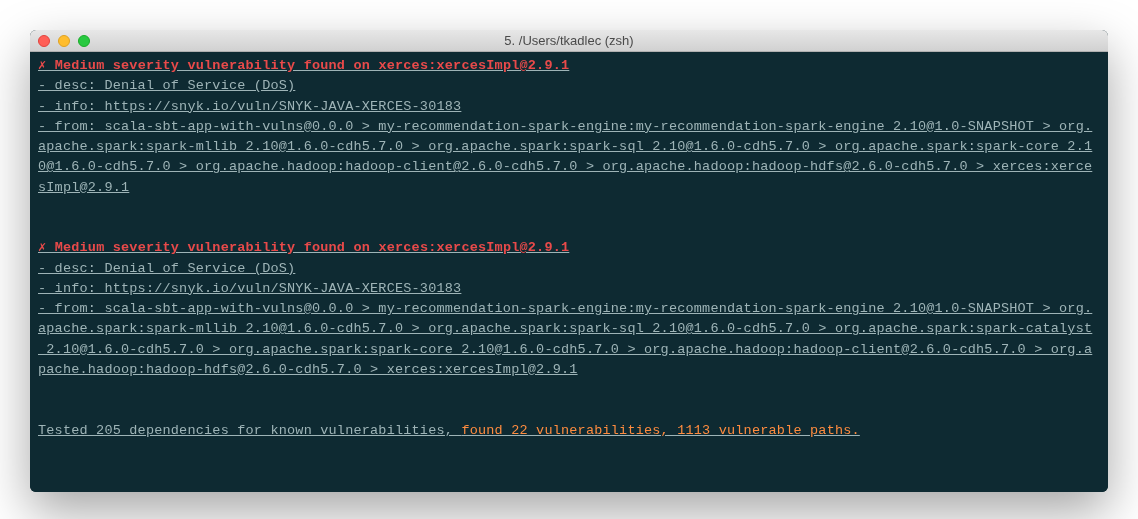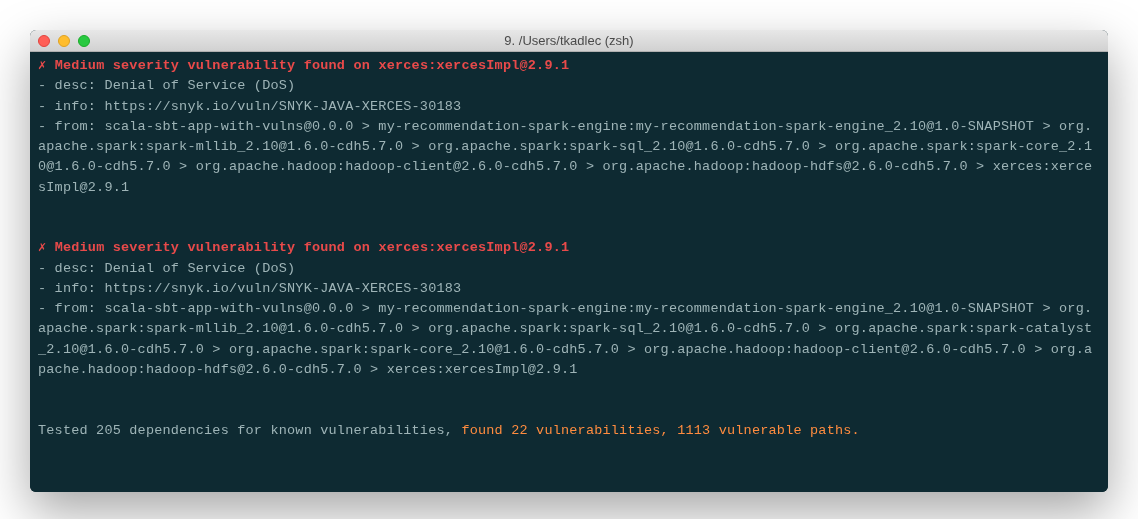--- a/index.html
+++ b/index.html
@@ -57,35 +57,36 @@
     .terminal {
       background: #0e2a32;
       color: #9eb4b7;
       font-size: 13.5px;
       line-height: 1.5;
       padding: 4px 8px 8px 8px;
       min-height: 440px;
       white-space: pre-wrap;
       word-break: break-all;
       letter-spacing: 0.2px;
+      text-decoration: underline;
     }
     .red-text { color: #e84a4a; font-weight: bold; }
     .orange-text { color: #ff8c3f; }
   </style>
 </head>
 <body>
 
 <div class="window">
   <div class="titlebar">
     <div class="traffic-lights">
       <div class="light red"></div>
       <div class="light yellow"></div>
       <div class="light green"></div>
     </div>
-    <div class="title">9. /Users/tkadlec (zsh)</div>
+    <div class="title">5. /Users/tkadlec (zsh)</div>
   </div>
   <div class="terminal"><span class="red-text">✗ Medium severity vulnerability found on xerces:xercesImpl@2.9.1</span>
 <span>- desc: Denial of Service (DoS)</span>
 <span>- info: https://snyk.io/vuln/SNYK-JAVA-XERCES-30183</span>
 <span>- from: scala-sbt-app-with-vulns@0.0.0 &gt; my-recommendation-spark-engine:my-recommendation-spark-engine_2.10@1.0-SNAPSHOT &gt; org.apache.spark:spark-mllib_2.10@1.6.0-cdh5.7.0 &gt; org.apache.spark:spark-sql_2.10@1.6.0-cdh5.7.0 &gt; org.apache.spark:spark-core_2.10@1.6.0-cdh5.7.0 &gt; org.apache.hadoop:hadoop-client@2.6.0-cdh5.7.0 &gt; org.apache.hadoop:hadoop-hdfs@2.6.0-cdh5.7.0 &gt; xerces:xercesImpl@2.9.1</span>
 
 
 <span class="red-text">✗ Medium severity vulnerability found on xerces:xercesImpl@2.9.1</span>
 <span>- desc: Denial of Service (DoS)</span>
 <span>- info: https://snyk.io/vuln/SNYK-JAVA-XERCES-30183</span>

